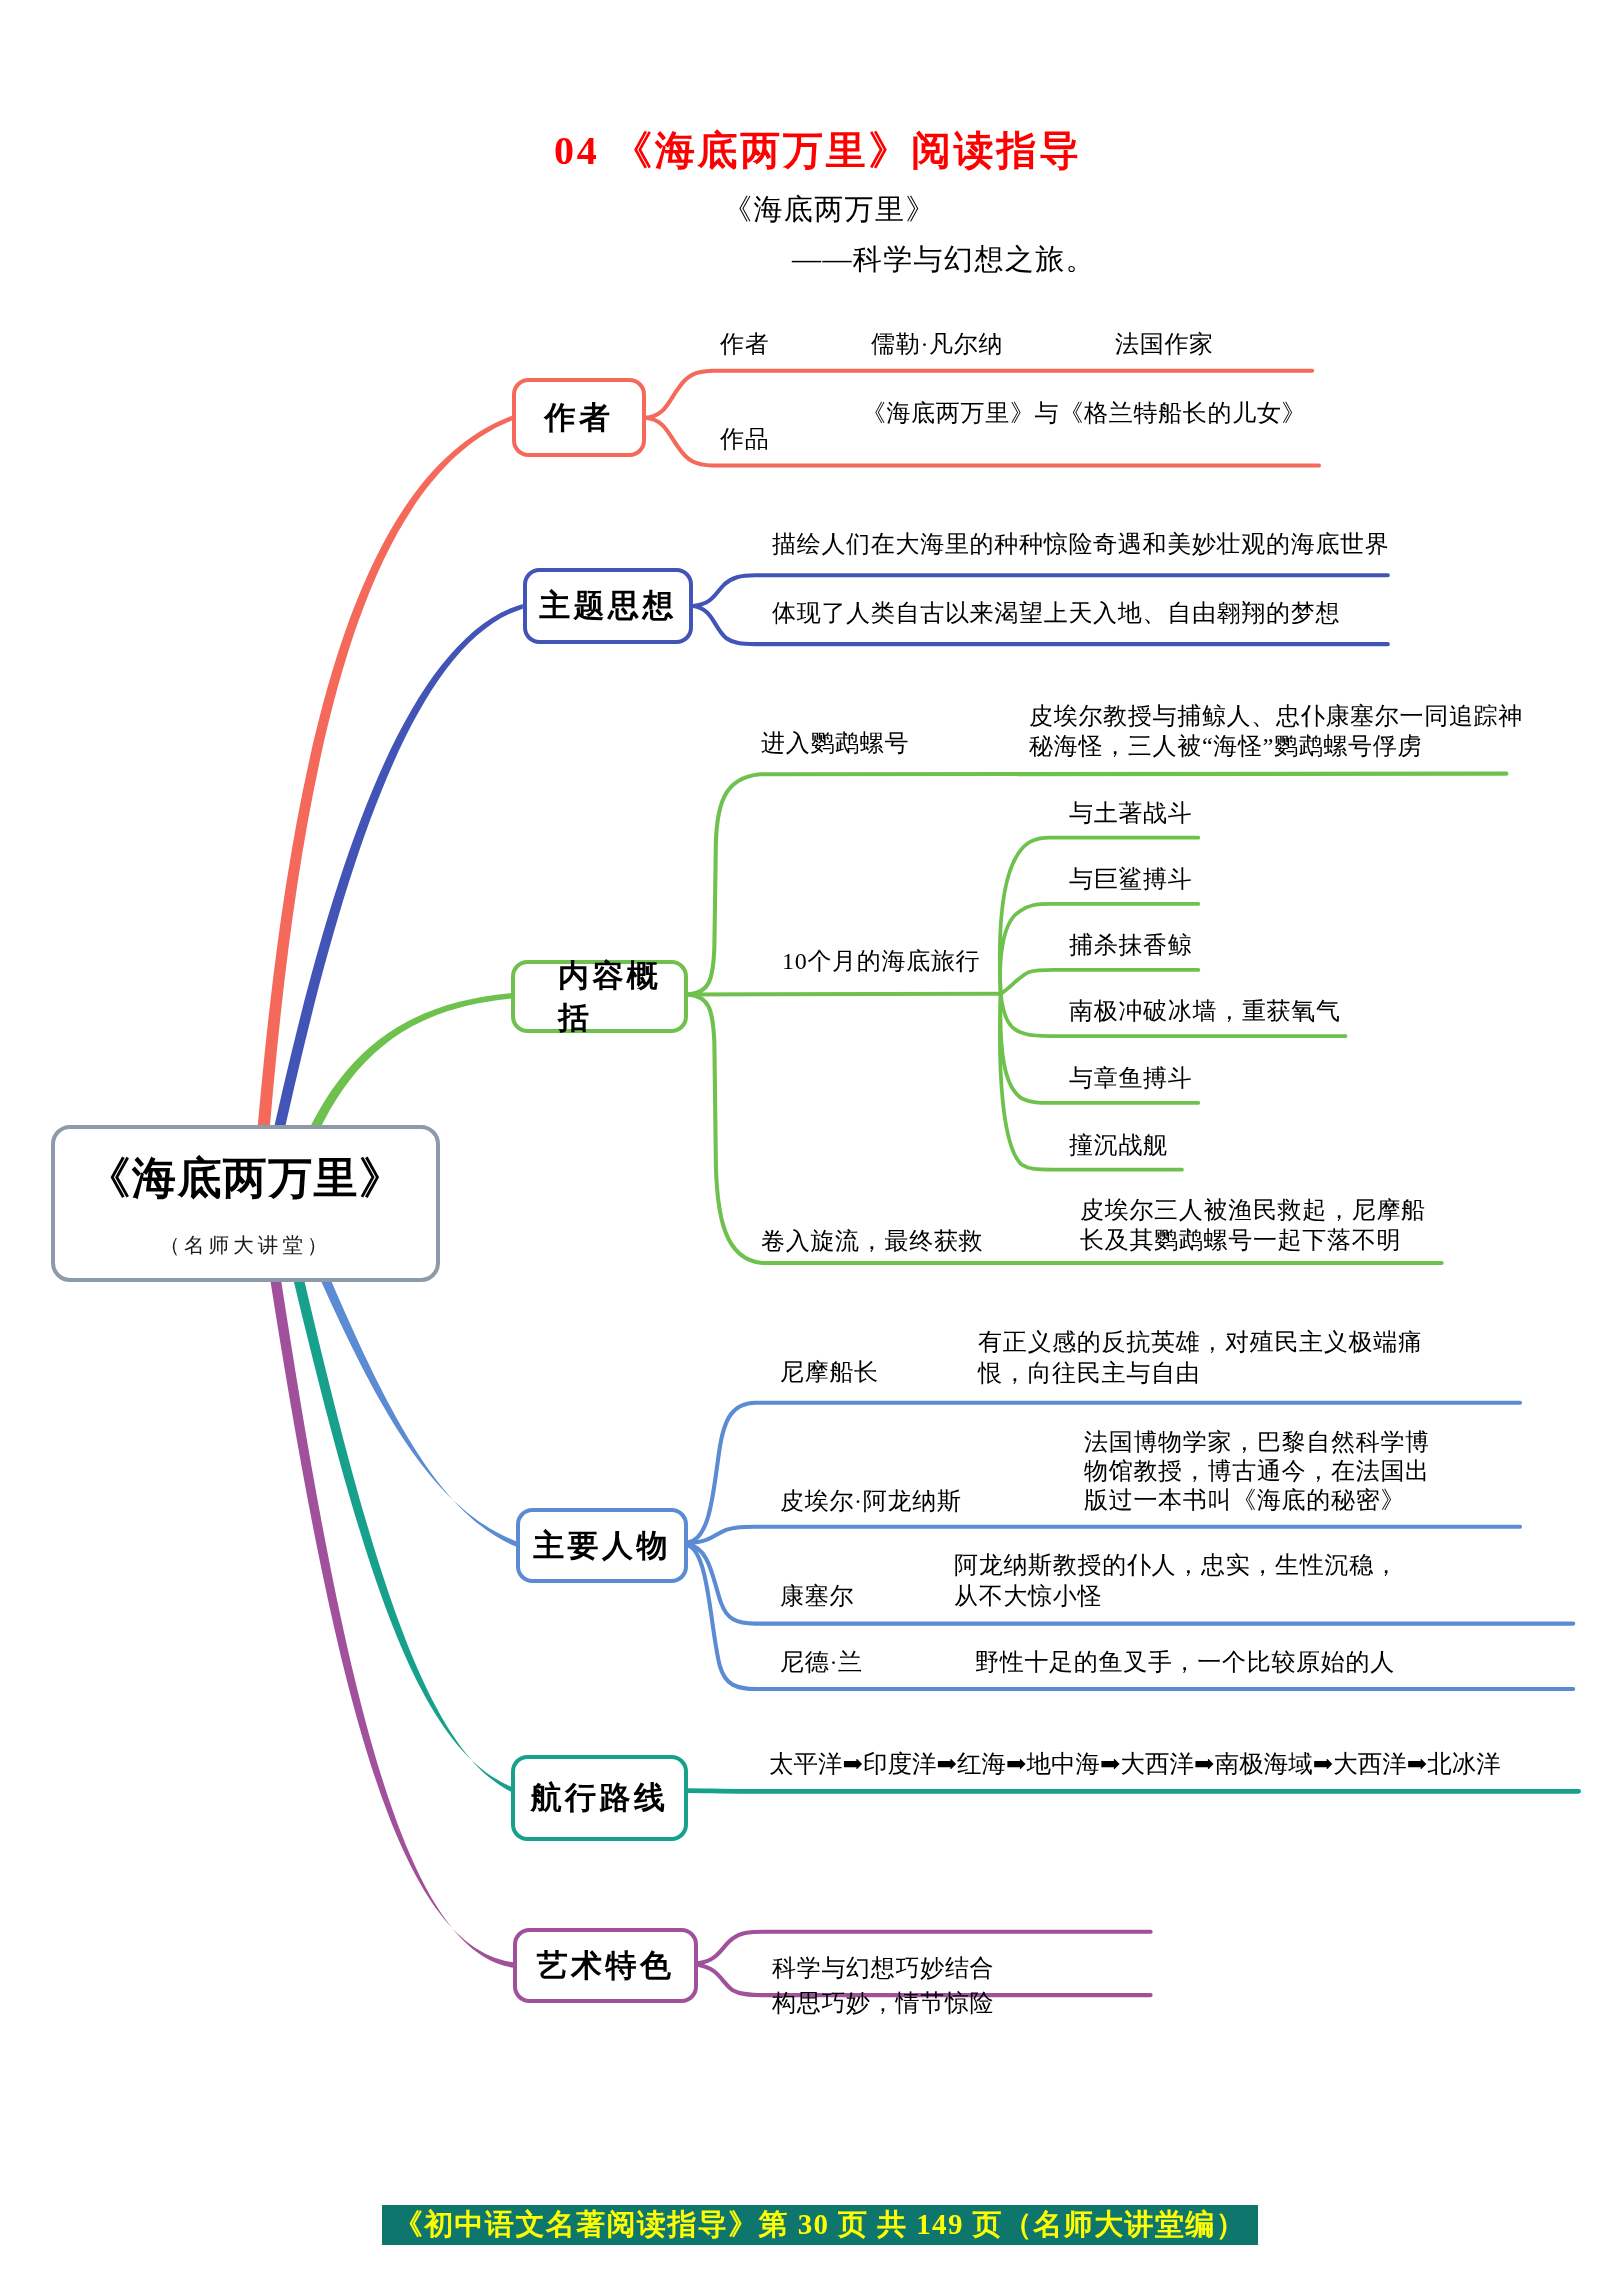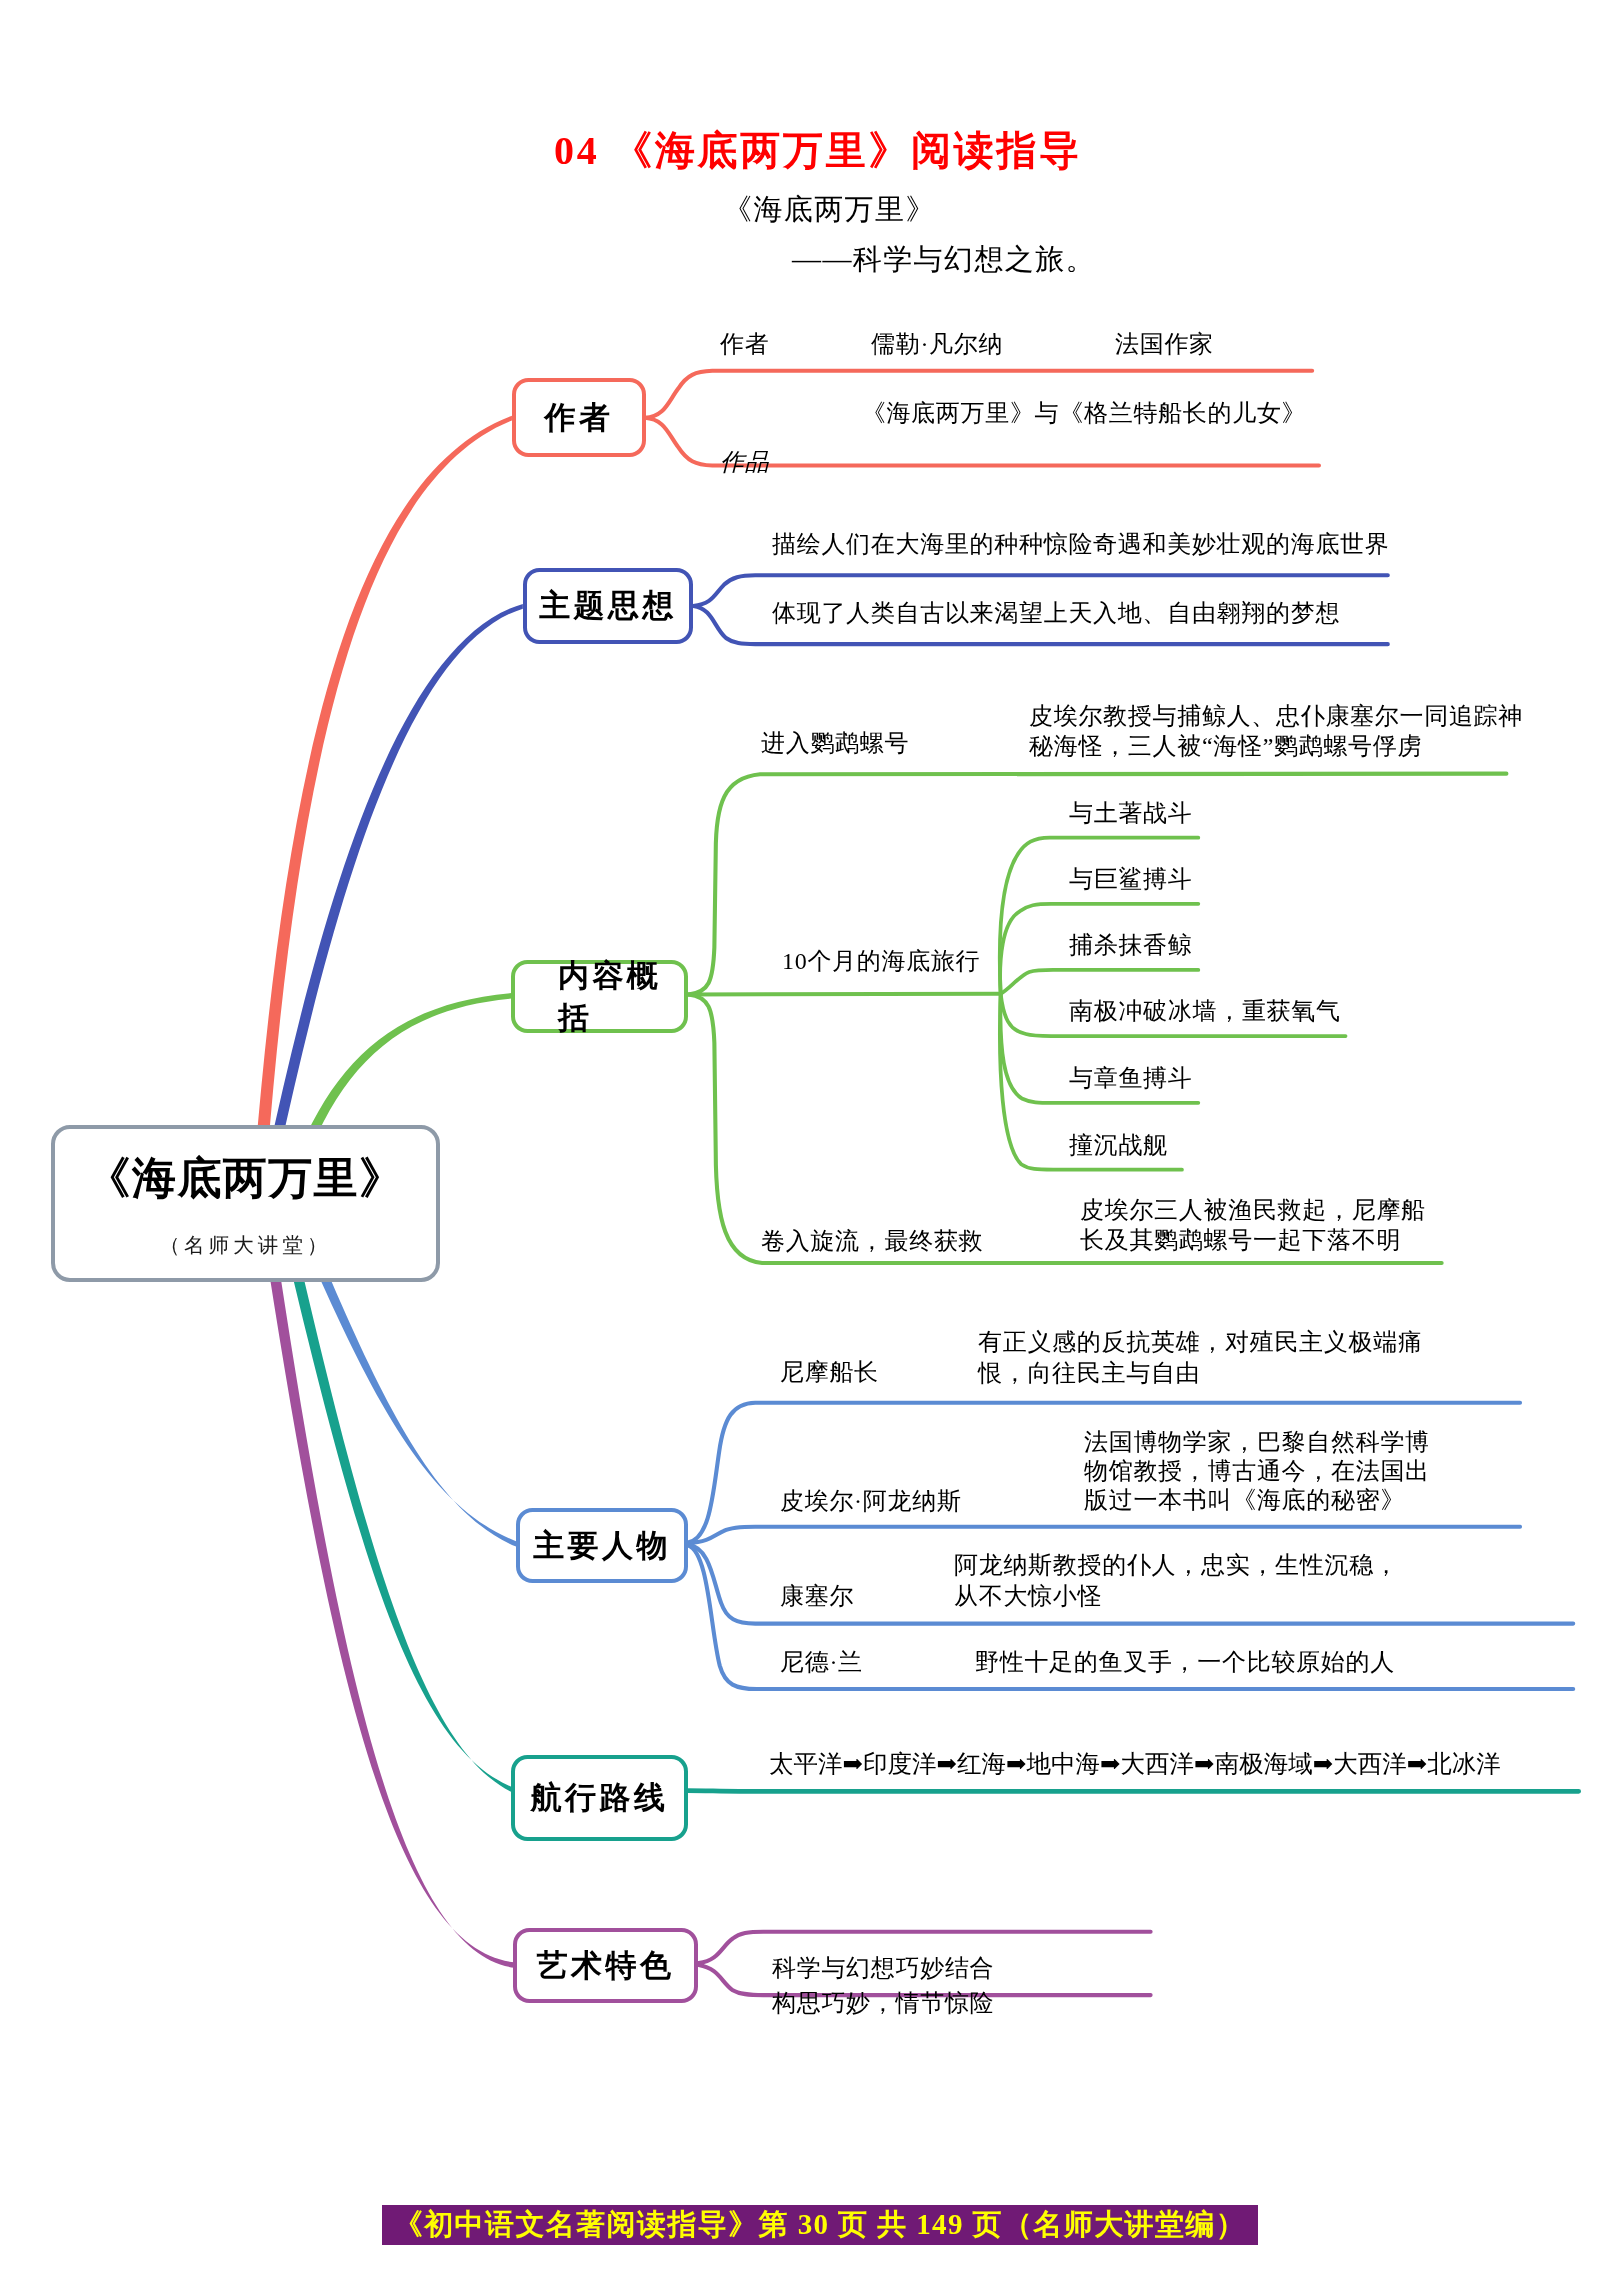--- a/index.html
+++ b/index.html
@@ -27,21 +27,21 @@
   .node.art      {border:4.1px solid #A1509C;}
   .central{
     position:absolute;z-index:3;background:#fff;border:4.8px solid #8E9AA8;border-radius:19px;
     display:flex;flex-direction:column;align-items:center;justify-content:center;box-sizing:border-box;
   }
   .central .ctitle{font-weight:bold;font-size:44px;letter-spacing:1.4px;}
   .central .csub{font-size:20.5px;letter-spacing:4.1px;margin-top:23px;color:#1a1a1a;}
   .doc-title{position:absolute;z-index:2;font-weight:bold;font-size:40px;color:#FF0000;letter-spacing:2.7px;text-align:center;white-space:nowrap;}
   .doc-sub{position:absolute;z-index:2;font-size:29px;letter-spacing:1.4px;white-space:nowrap;}
   .footer-bar{
-    position:absolute;z-index:4;background:#701a75;display:flex;align-items:center;justify-content:center;
+    position:absolute;z-index:4;background:#0f766e;display:flex;align-items:center;justify-content:center;
   }
   .footer-bar .ftxt{color:#FFFF00;font-weight:bold;font-size:29px;letter-spacing:1.4px;white-space:nowrap;}
 </style>
 </head>
 <body>
 
 <svg class="wires" width="1623" height="2295" viewBox="0 0 2381 3367">
 
   <path fill="#F5695B" d="M 374 1700 C 420 1140 510 700 751 610 L 751 617 C 522 708 436 1146 392 1700 Z"></path>
   <path fill="#4254B5" d="M 392 1700 C 470 1340 580 940 767 886 L 767 893 C 590 948 486 1344 408 1700 Z"></path>
@@ -114,21 +114,21 @@
 <div class="node route" style="left:511px;top:1755px;width:177px;height:86px;">
   <span>航行路线</span>
 </div>
 <div class="node art" style="left:513px;top:1928px;width:185px;height:75px;">
   <span>艺术特色</span>
 </div>
 
 <div class="txt" style="left:720px;top:332px;">作者</div>
 <div class="txt" style="left:871px;top:332px;">儒勒·凡尔纳</div>
 <div class="txt" style="left:1115px;top:332px;">法国作家</div>
-<div class="txt" style="left:720px;top:450px;font-style:italic;">作品</div>
+<div class="txt" style="left:720px;top:427px;">作品</div>
 <div class="txt desc blockcenter" style="left:784px;top:398px;width:600px;">
   <div>《海底两万里》与《格兰特船长的儿女》</div>
 </div>
 
 <div class="txt" style="left:772px;top:532px;">描绘人们在大海里的种种惊险奇遇和美妙壮观的海底世界</div>
 <div class="txt" style="left:772px;top:601px;">体现了人类自古以来渴望上天入地、自由翱翔的梦想</div>
 
 <div class="txt" style="left:761px;top:731px;">进入鹦鹉螺号</div>
 <div class="txt desc" style="left:1029px;top:701px;">
   <div>皮埃尔教授与捕鲸人、忠仆康塞尔一同追踪神</div>

